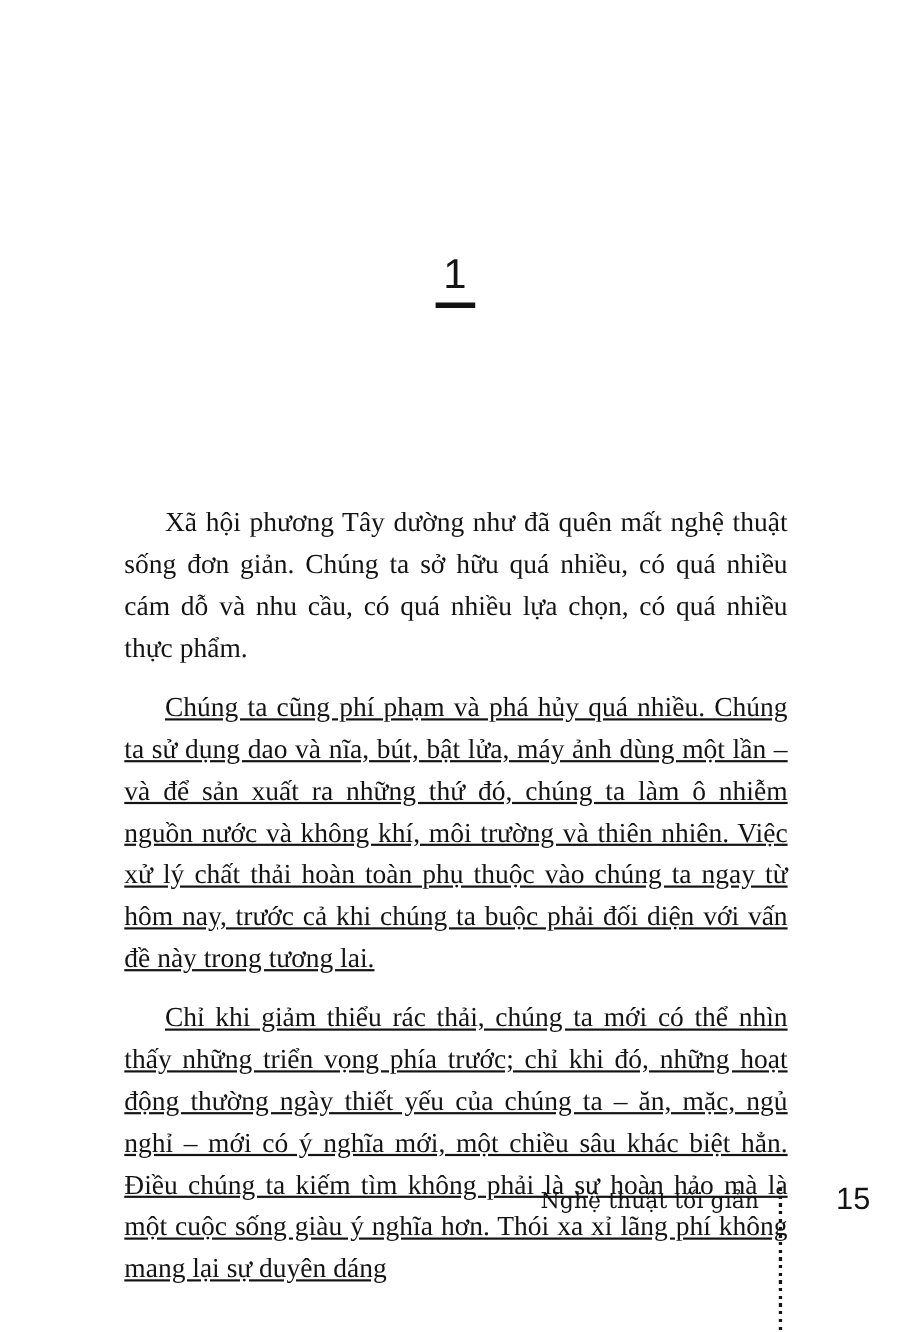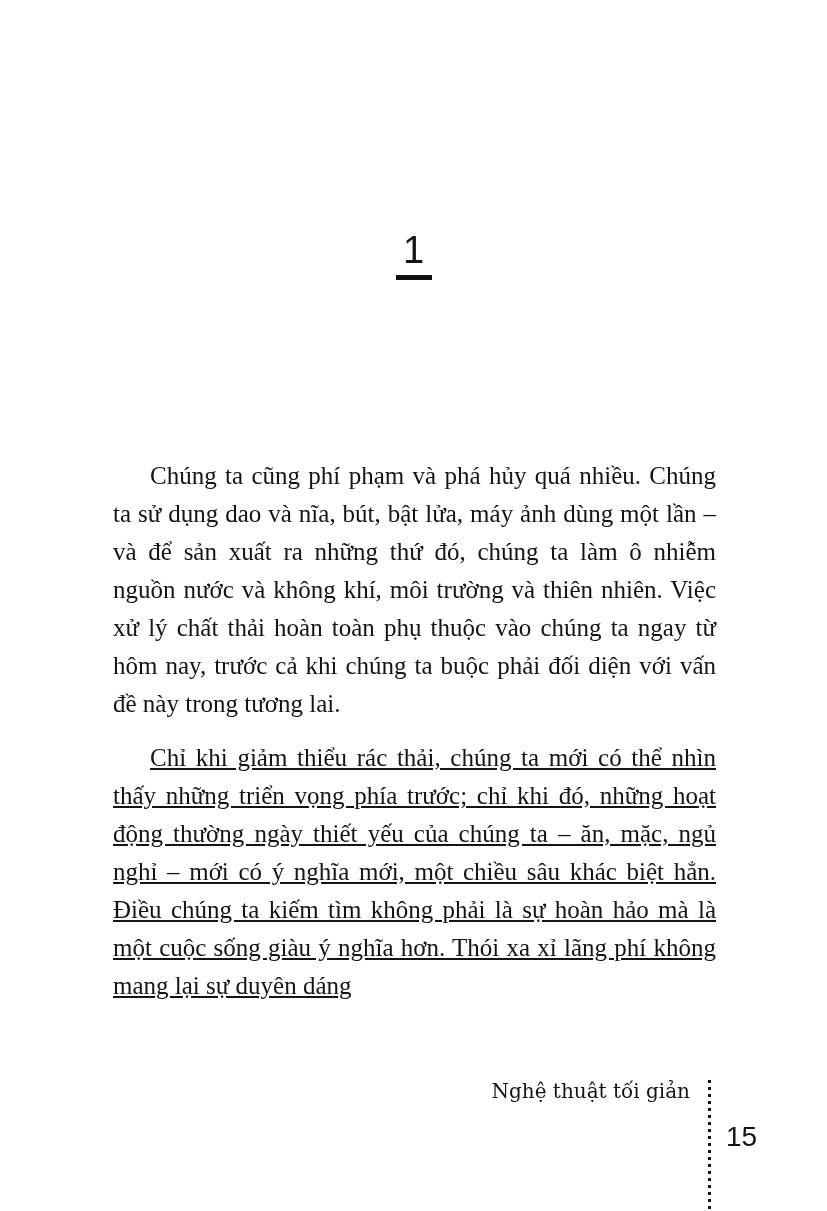--- a/index.html
+++ b/index.html
@@ -84,41 +84,41 @@
     width: 3px;
     background-image: repeating-linear-gradient(
       to bottom,
       #141414 0px, #141414 3px,
       transparent 3px, transparent 7px
     );
   }
   .page-number {
     position: absolute;
     top: 1074px;
-    left: 726px;
+    left: 760px;
     font-family: "Liberation Sans", sans-serif;
     font-weight: 300;
     font-size: 28px;
     line-height: 32px;
     color: #141414;
-    margin-top: 47px;
   }
 </style>
 </head>
 <body>
 
 <div class="page">
 
   <div class="chapter-head">
     <div class="chapter-number">1</div>
     <div class="chapter-rule"></div>
   </div>
 
 
   <div class="body-text">
+    <p>Xã hội phương Tây dường như đã quên mất nghệ thuật sống đơn giản. Chúng ta sở hữu quá nhiều, có quá nhiều cám dỗ và nhu cầu, có quá nhiều lựa chọn, có quá nhiều thực phẩm.</p>
     <p>Chúng ta cũng phí phạm và phá hủy quá nhiều. Chúng ta sử dụng dao và nĩa, bút, bật lửa, máy ảnh dùng một lần – và để sản xuất ra những thứ đó, chúng ta làm ô nhiễm nguồn nước và không khí, môi trường và thiên nhiên. Việc xử lý chất thải hoàn toàn phụ thuộc vào chúng ta ngay từ hôm nay, trước cả khi chúng ta buộc phải đối diện với vấn đề này trong tương lai.</p>
     <p>Chỉ khi giảm thiểu rác thải, chúng ta mới có thể nhìn thấy những triển vọng phía trước; chỉ khi đó, những hoạt động thường ngày thiết yếu của chúng ta – ăn, mặc, ngủ nghỉ – mới có ý nghĩa mới, một chiều sâu khác biệt hẳn. Điều chúng ta kiếm tìm không phải là sự hoàn hảo mà là một cuộc sống giàu ý nghĩa hơn. Thói xa xỉ lãng phí không mang lại sự duyên dáng</p>
   </div>
 
   <div class="footer-title">Nghệ thuật tối giản</div>
 
   <div class="dotted-rule"></div>
 
   <div class="page-number">15</div>
 

